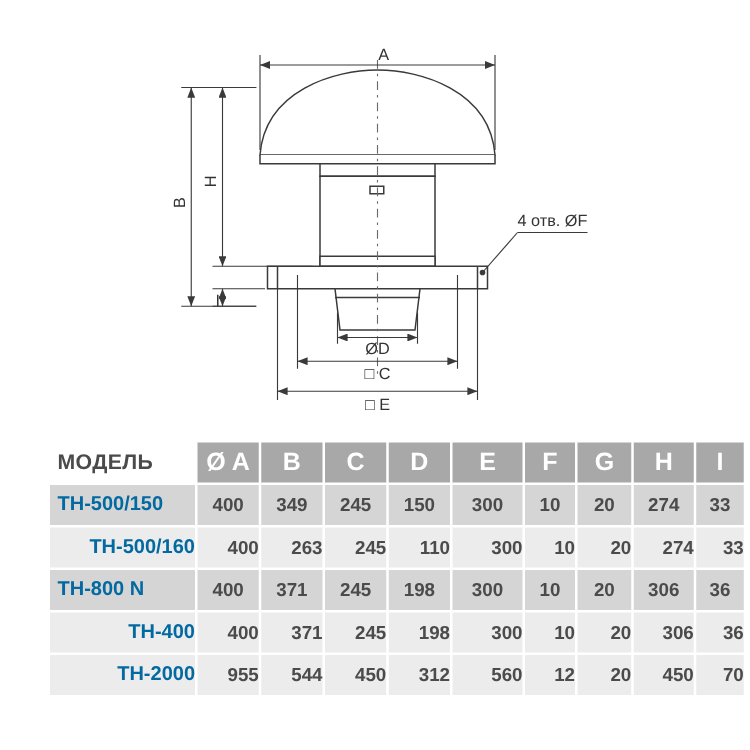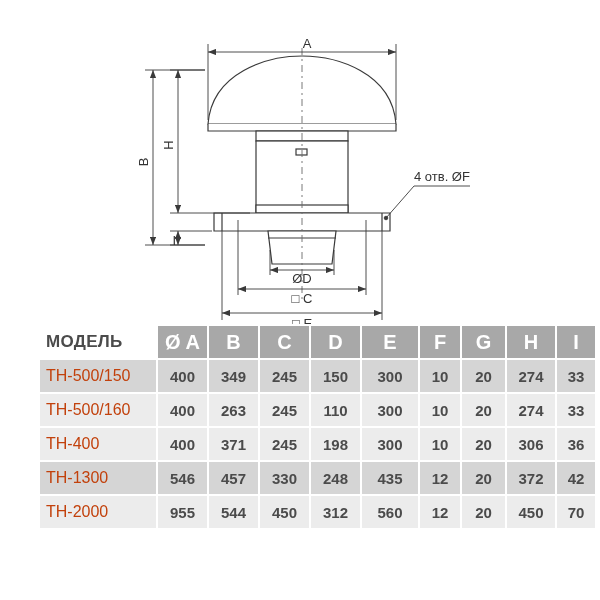--- a/index.html
+++ b/index.html
@@ -23,21 +23,21 @@
     position: absolute;
     left: 0;
     top: 0;
     width: 600px;
     height: 335px;
   }
   
   #spec-table {
     position: absolute;
     left: 38px;
-    top: 324px;
+    top: 352px;
     width: 527px;
     border-collapse: collapse;
     table-layout: fixed;
   }
   #spec-table th, #spec-table td {
     border: 2px solid #ffffff;
     text-align: center;
     font-size: 15px;
     color: #4b4b4b;
     height: 32px;
@@ -56,28 +56,29 @@
     text-align: left;
     padding-left: 6px;
     font-size: 17px;
     letter-spacing: .3px;
   }
   #spec-table tbody tr.odd td {
     background: #d5d5d5;
   }
   #spec-table tbody tr.even td {
     background: #ececec;
+    text-align: right;
   }
   #spec-table tbody td.model-cell {
     text-align: left;
     padding-left: 6px;
     font-size: 16px;
-    color: #c2410c;
+    color: #0369a1;
     background: #ffffff;
-    font-weight: normal;
+    font-weight: bold;
   }
   #spec-table col.c-model { width: 118px; }
   #spec-table col.c-a { width: 51px; }
   #spec-table col.c-b { width: 51px; }
   #spec-table col.c-c { width: 51px; }
   #spec-table col.c-d { width: 51px; }
   #spec-table col.c-e { width: 58px; }
   #spec-table col.c-f { width: 42px; }
   #spec-table col.c-g { width: 45px; }
   #spec-table col.c-h { width: 50px; }
@@ -232,43 +233,43 @@
         <td>400</td>
         <td>263</td>
         <td>245</td>
         <td>110</td>
         <td>300</td>
         <td>10</td>
         <td>20</td>
         <td>274</td>
         <td>33</td>
       </tr>
+      <tr class="odd">
+        <td class="model-cell">TH-800 N</td>
+        <td>400</td>
+        <td>371</td>
+        <td>245</td>
+        <td>198</td>
+        <td>300</td>
+        <td>10</td>
+        <td>20</td>
+        <td>306</td>
+        <td>36</td>
+      </tr>
       <tr class="even">
         <td class="model-cell">TH-400</td>
         <td>400</td>
         <td>371</td>
         <td>245</td>
         <td>198</td>
         <td>300</td>
         <td>10</td>
         <td>20</td>
         <td>306</td>
         <td>36</td>
-      </tr>
-      <tr class="odd">
-        <td class="model-cell">TH-1300</td>
-        <td>546</td>
-        <td>457</td>
-        <td>330</td>
-        <td>248</td>
-        <td>435</td>
-        <td>12</td>
-        <td>20</td>
-        <td>372</td>
-        <td>42</td>
       </tr>
       <tr class="even">
         <td class="model-cell">TH-2000</td>
         <td>955</td>
         <td>544</td>
         <td>450</td>
         <td>312</td>
         <td>560</td>
         <td>12</td>
         <td>20</td>

